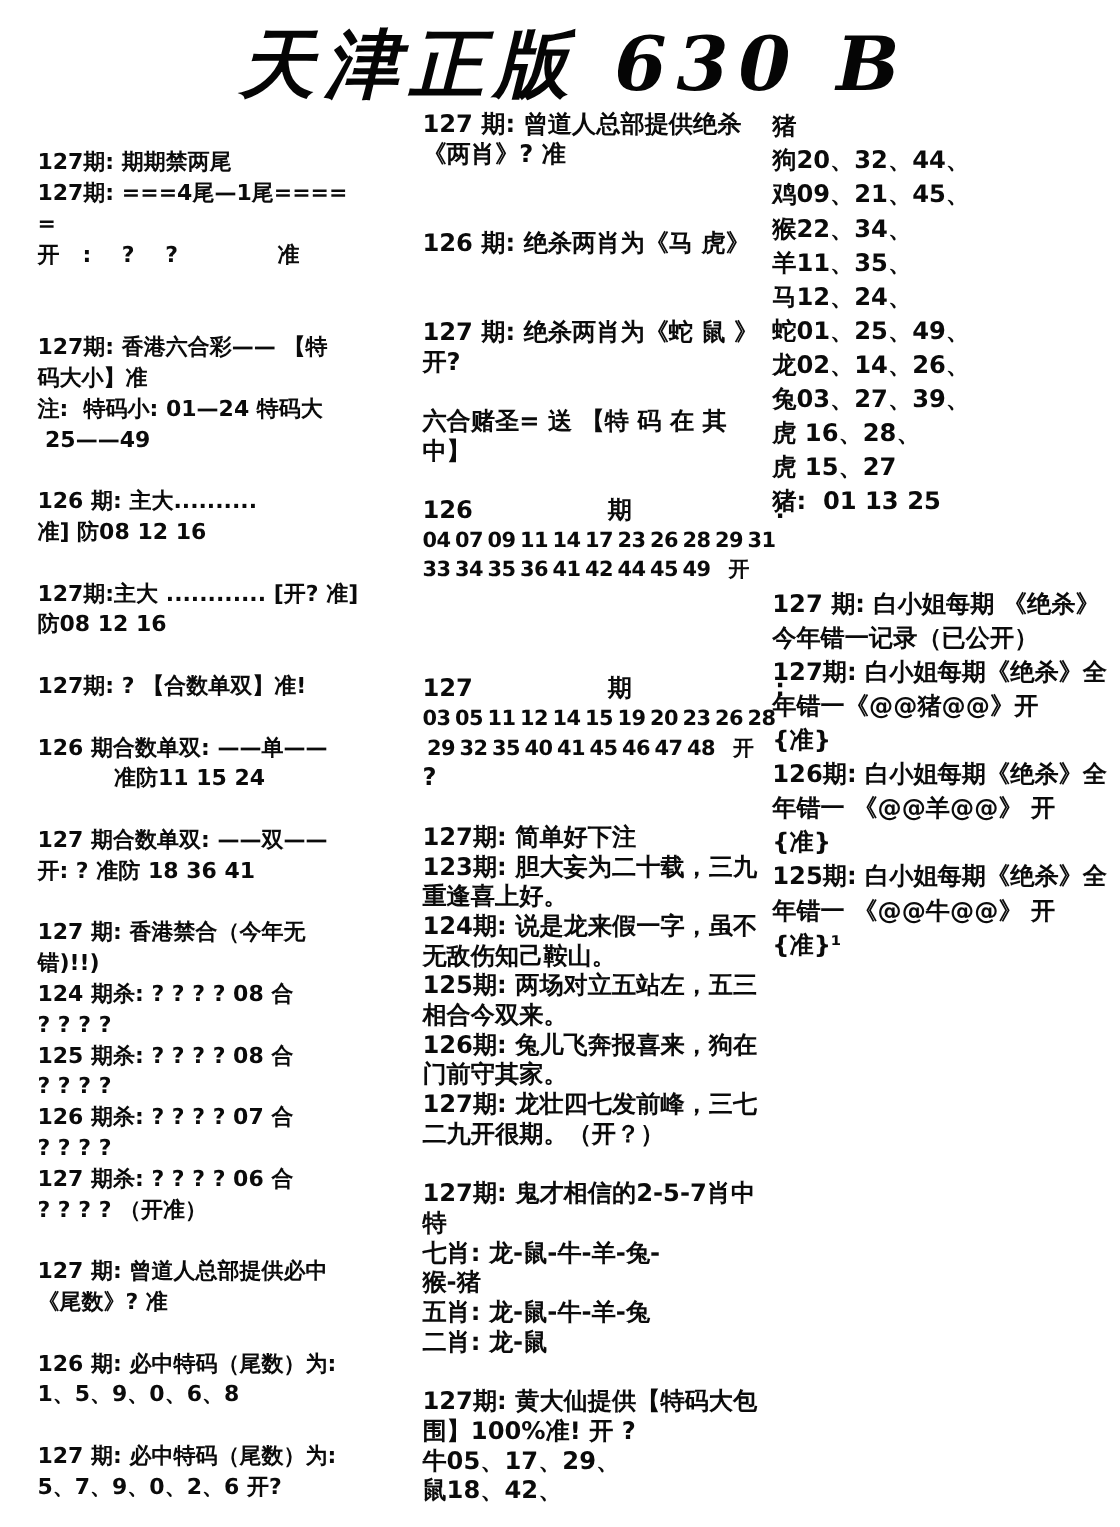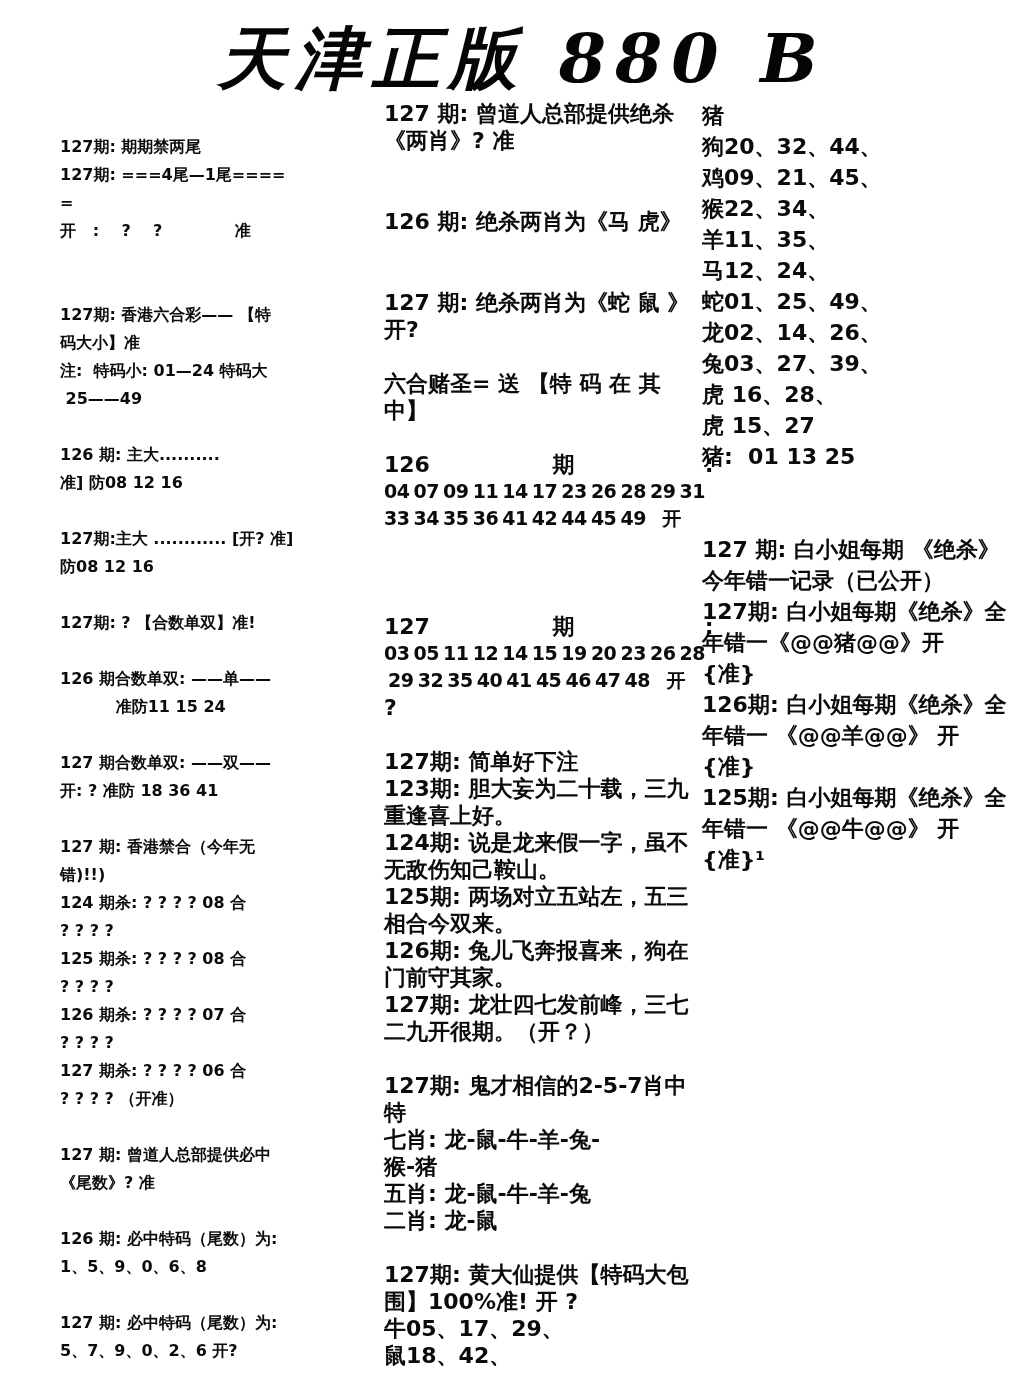--- a/index.html
+++ b/index.html
@@ -34,23 +34,22 @@
     color: #050505;
   }
   .col {
     position: absolute;
     white-space: pre;
   }
   .col-left {
     left: 34px;
     top: 133px;
     width: 338px;
-    font-size: 16px;
+    font-size: 20px;
     line-height: 28px;
-    margin-left: 26px;
   }
   .col-middle {
     left: 384px;
     top: 100px;
     width: 330px;
     font-size: 22px;
     line-height: 27px;
   }
   .col-right {
     left: 702px;
@@ -65,20 +64,20 @@
   .line.nums {
     font-size: 19px;
     letter-spacing: -0.5px;
     word-spacing: -2px;
   }
 </style>
 </head>
 <body>
 
 <div class="page">
-  <h1 class="title">天津正版 880 B</h1>
+  <h1 class="title">天津正版 630 B</h1>
 
   <div class="col col-left"><div class="line">127期: 期期禁两尾</div><div class="line">127期: ===4尾—1尾====</div><div class="line">=</div><div class="line">开   :    ?    ?             准</div><div class="line">&nbsp;</div><div class="line">&nbsp;</div><div class="line">127期: 香港六合彩—— 【特</div><div class="line">码大小】准</div><div class="line">注:  特码小: 01—24 特码大</div><div class="line"> 25——49</div><div class="line">&nbsp;</div><div class="line">126 期: 主大..........</div><div class="line">准] 防08 12 16</div><div class="line">&nbsp;</div><div class="line">127期:主大 ............ [开? 准]</div><div class="line">防08 12 16</div><div class="line">&nbsp;</div><div class="line">127期: ? 【合数单双】准!</div><div class="line">&nbsp;</div><div class="line">126 期合数单双: ——单——</div><div class="line">          准防11 15 24</div><div class="line">&nbsp;</div><div class="line">127 期合数单双: ——双——</div><div class="line">开: ? 准防 18 36 41</div><div class="line">&nbsp;</div><div class="line">127 期: 香港禁合（今年无</div><div class="line">错)!!)</div><div class="line">124 期杀: ? ? ? ? 08 合</div><div class="line">? ? ? ?</div><div class="line">125 期杀: ? ? ? ? 08 合</div><div class="line">? ? ? ?</div><div class="line">126 期杀: ? ? ? ? 07 合</div><div class="line">? ? ? ?</div><div class="line">127 期杀: ? ? ? ? 06 合</div><div class="line">? ? ? ? （开准）</div><div class="line">&nbsp;</div><div class="line">127 期: 曾道人总部提供必中</div><div class="line">《尾数》? 准</div><div class="line">&nbsp;</div><div class="line">126 期: 必中特码（尾数）为:</div><div class="line">1、5、9、0、6、8</div><div class="line">&nbsp;</div><div class="line">127 期: 必中特码（尾数）为:</div><div class="line">5、7、9、0、2、6 开?</div></div>
 
   <div class="col col-middle"><div class="line">127 期: 曾道人总部提供绝杀</div><div class="line">《两肖》? 准</div><div class="line">&nbsp;</div><div class="line">&nbsp;</div><div class="line">126 期: 绝杀两肖为《马 虎》</div><div class="line">&nbsp;</div><div class="line">&nbsp;</div><div class="line">127 期: 绝杀两肖为《蛇 鼠 》</div><div class="line">开?</div><div class="line">&nbsp;</div><div class="line">六合赌圣= 送 【特 码 在 其</div><div class="line">中】</div><div class="line">&nbsp;</div><div class="line">126                期                 :</div><div class="line nums">04 07 09 11 14 17 23 26 28 29 31</div><div class="line nums">33 34 35 36 41 42 44 45 49    开</div><div class="line">&nbsp;</div><div class="line">&nbsp;</div><div class="line">&nbsp;</div><div class="line">127                期                 :</div><div class="line nums">03 05 11 12 14 15 19 20 23 26 28</div><div class="line nums"> 29 32 35 40 41 45 46 47 48    开</div><div class="line">?</div><div class="line">&nbsp;</div><div class="line">127期: 简单好下注</div><div class="line">123期: 胆大妄为二十载，三九</div><div class="line">重逢喜上好。</div><div class="line">124期: 说是龙来假一字，虽不</div><div class="line">无敌伤知己鞍山。</div><div class="line">125期: 两场对立五站左，五三</div><div class="line">相合今双来。</div><div class="line">126期: 兔儿飞奔报喜来，狗在</div><div class="line">门前守其家。</div><div class="line">127期: 龙壮四七发前峰，三七</div><div class="line">二九开很期。（开？）</div><div class="line">&nbsp;</div><div class="line">127期: 鬼才相信的2-5-7肖中</div><div class="line">特</div><div class="line">七肖: 龙-鼠-牛-羊-兔-</div><div class="line">猴-猪</div><div class="line">五肖: 龙-鼠-牛-羊-兔</div><div class="line">二肖: 龙-鼠</div><div class="line">&nbsp;</div><div class="line">127期: 黄大仙提供【特码大包</div><div class="line">围】100%准! 开 ?</div><div class="line">牛05、17、29、</div><div class="line">鼠18、42、</div></div>
 
   <div class="col col-right"><div class="line">猪</div><div class="line">狗20、32、44、</div><div class="line">鸡09、21、45、</div><div class="line">猴22、34、</div><div class="line">羊11、35、</div><div class="line">马12、24、</div><div class="line">蛇01、25、49、</div><div class="line">龙02、14、26、</div><div class="line">兔03、27、39、</div><div class="line">虎 16、28、</div><div class="line">虎 15、27</div><div class="line">猪:  01 13 25</div><div class="line">&nbsp;</div><div class="line">&nbsp;</div><div class="line">127 期: 白小姐每期 《绝杀》</div><div class="line">今年错一记录（已公开）</div><div class="line">127期: 白小姐每期《绝杀》全</div><div class="line">年错一《@@猪@@》开</div><div class="line">{准}</div><div class="line">126期: 白小姐每期《绝杀》全</div><div class="line">年错一 《@@羊@@》 开</div><div class="line">{准}</div><div class="line">125期: 白小姐每期《绝杀》全</div><div class="line">年错一 《@@牛@@》 开</div><div class="line">{准}¹</div></div>
 </div>
 
 </body></html>

